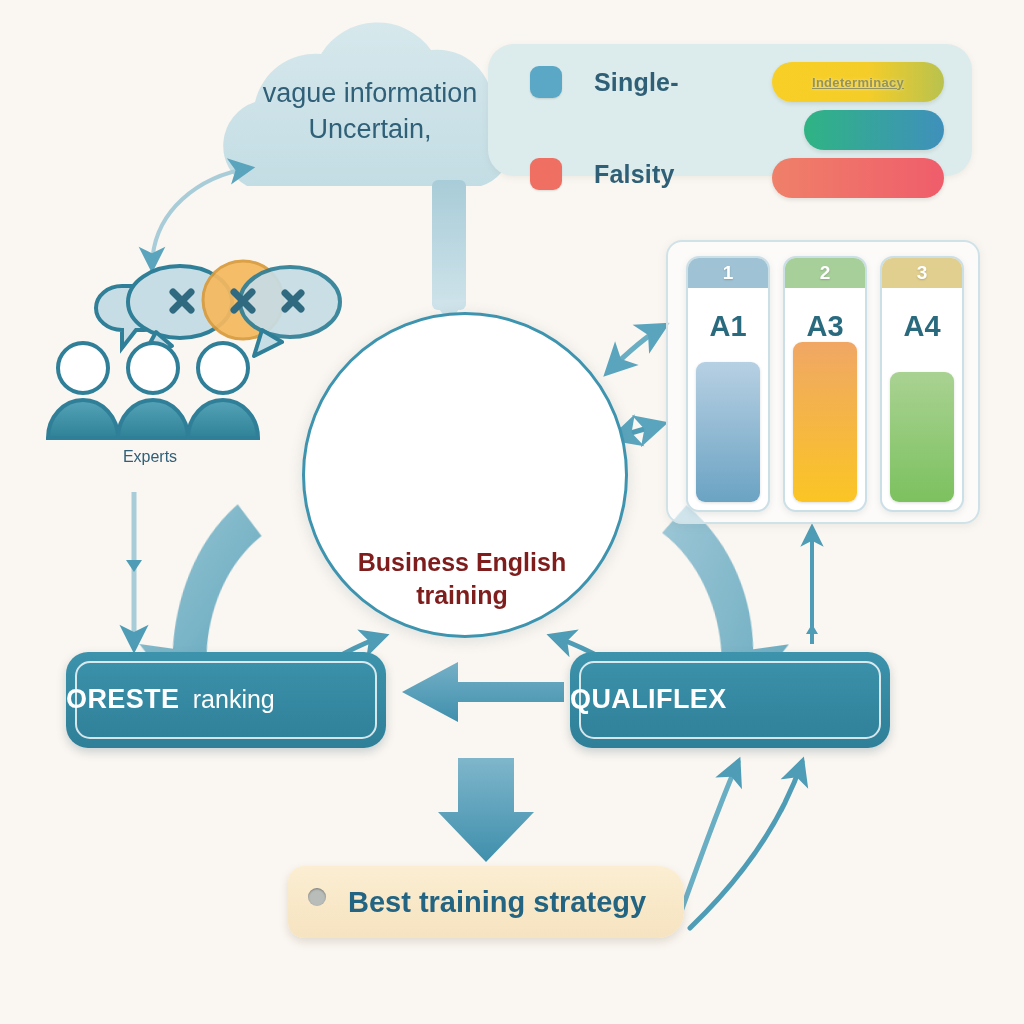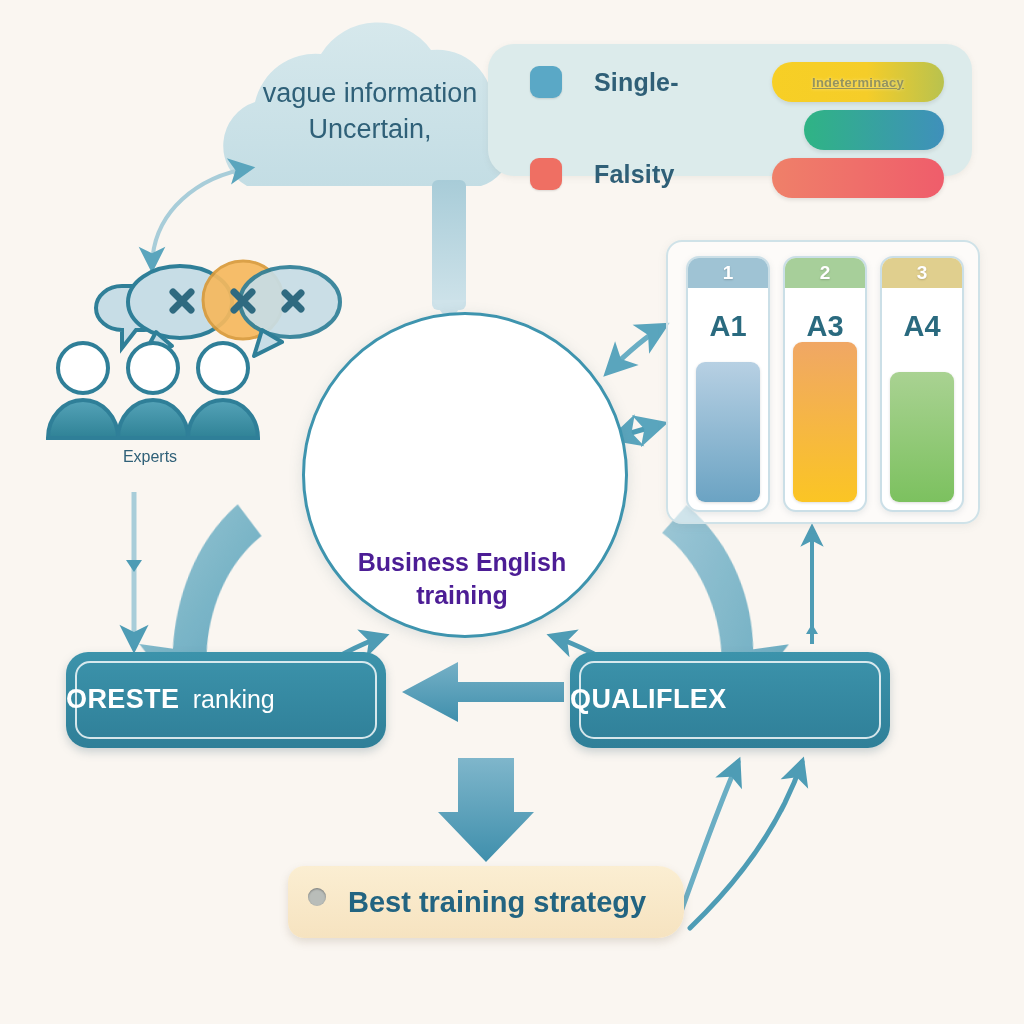--- a/index.html
+++ b/index.html
@@ -54,21 +54,21 @@
   }
 
   
   #hub{
     left:302px;top:312px;width:320px;height:320px;border-radius:50%;
     background:#ffffff;border:3px solid #3e94ae;
     box-shadow:0 3px 14px rgba(90,120,135,.18);
   }
   #hub-label{
     left:322px;top:546px;width:280px;text-align:center;
-    font-size:25px;line-height:1.30;color:#4c1d95;font-weight:600;
+    font-size:25px;line-height:1.30;color:#7f1d1d;font-weight:600;
   }
 
   
   #altpanel{
     left:666px;top:240px;width:310px;height:280px;
     background:rgba(255,255,255,.55);
     border:2px solid #cfe2e8;border-radius:16px;
     box-shadow:0 2px 8px rgba(120,130,130,.12);
   }
   .altcard{

